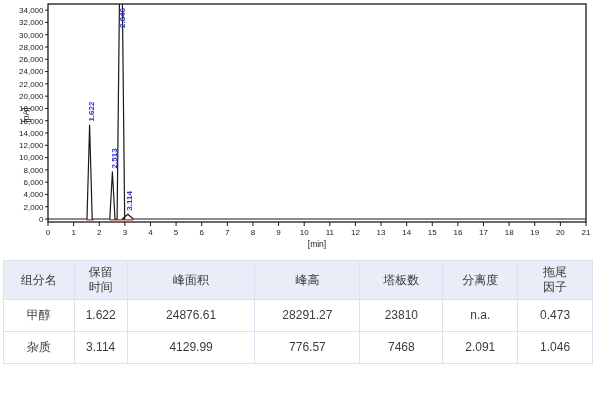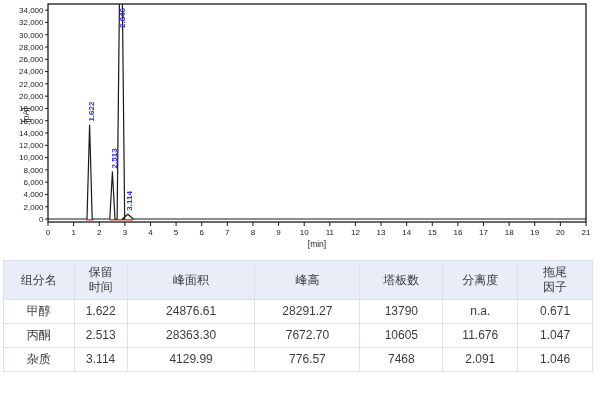--- a/index.html
+++ b/index.html
@@ -16,21 +16,21 @@
   table.results th, table.results td{
     border:1px solid #dbe2ef;
     text-align:center;vertical-align:middle;
     font-size:12px;color:#3c3c3c;
     white-space:pre-line;line-height:1.25;
     padding:4px 2px;font-weight:normal;
   }
   table.results thead th{
     background:#e9edf7;height:28px;
   }
-  table.results tbody tr{height:24px;background:#ffffff;}
+  table.results tbody tr{height:32px;background:#ffffff;}
 </style>
 </head>
 <body>
 
 <div class="chart-wrap">
   <svg id="chrom" width="600" height="252" viewBox="0 0 600 252">
       <defs>
         <clipPath id="plotclip">
           <rect x="48" y="4" width="538" height="218"></rect>
         </clipPath>
@@ -150,32 +150,23 @@
       <th>拖尾
 因子</th>
     </tr>
   </thead>
   <tbody id="table-body">
       <tr>
         <td>甲醇</td>
         <td>1.622</td>
         <td>24876.61</td>
         <td>28291.27</td>
-        <td>13790</td>
+        <td>23810</td>
         <td>n.a.</td>
-        <td>0.671</td>
-      </tr>
-      <tr>
-        <td>丙酮</td>
-        <td>2.513</td>
-        <td>28363.30</td>
-        <td>7672.70</td>
-        <td>10605</td>
-        <td>11.676</td>
-        <td>1.047</td>
+        <td>0.473</td>
       </tr>
       <tr>
         <td>杂质</td>
         <td>3.114</td>
         <td>4129.99</td>
         <td>776.57</td>
         <td>7468</td>
         <td>2.091</td>
         <td>1.046</td>
       </tr>

